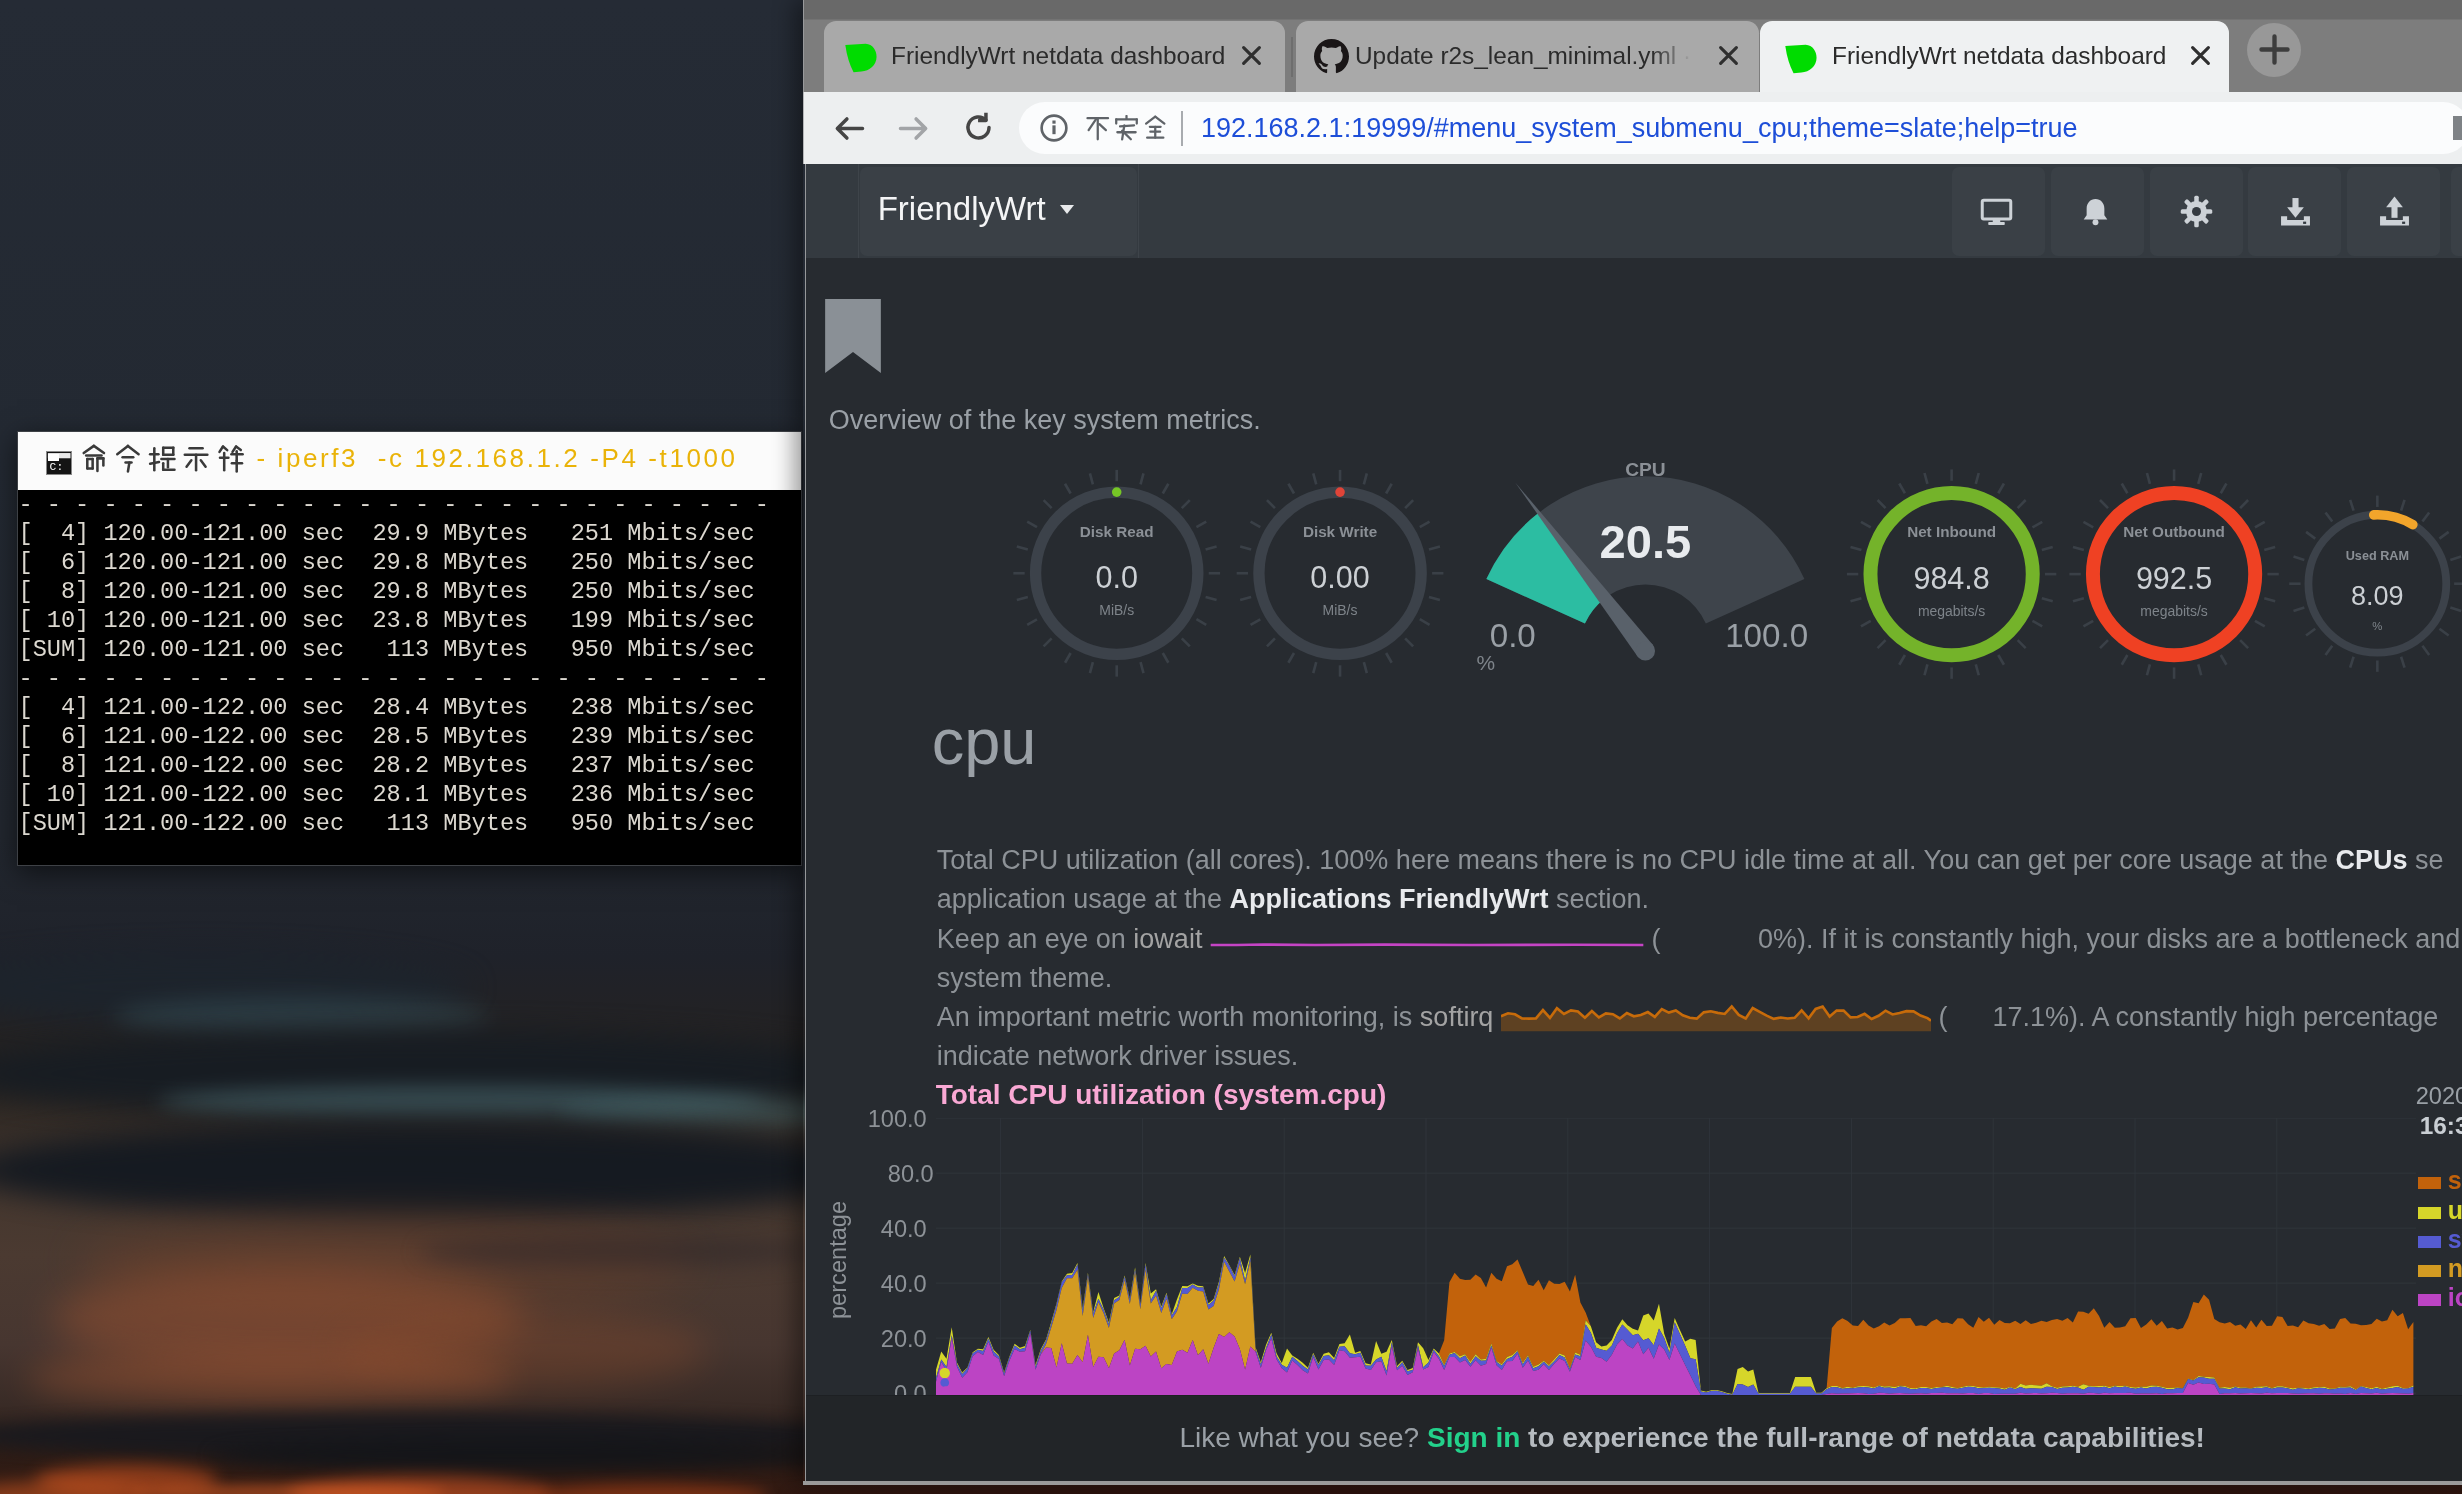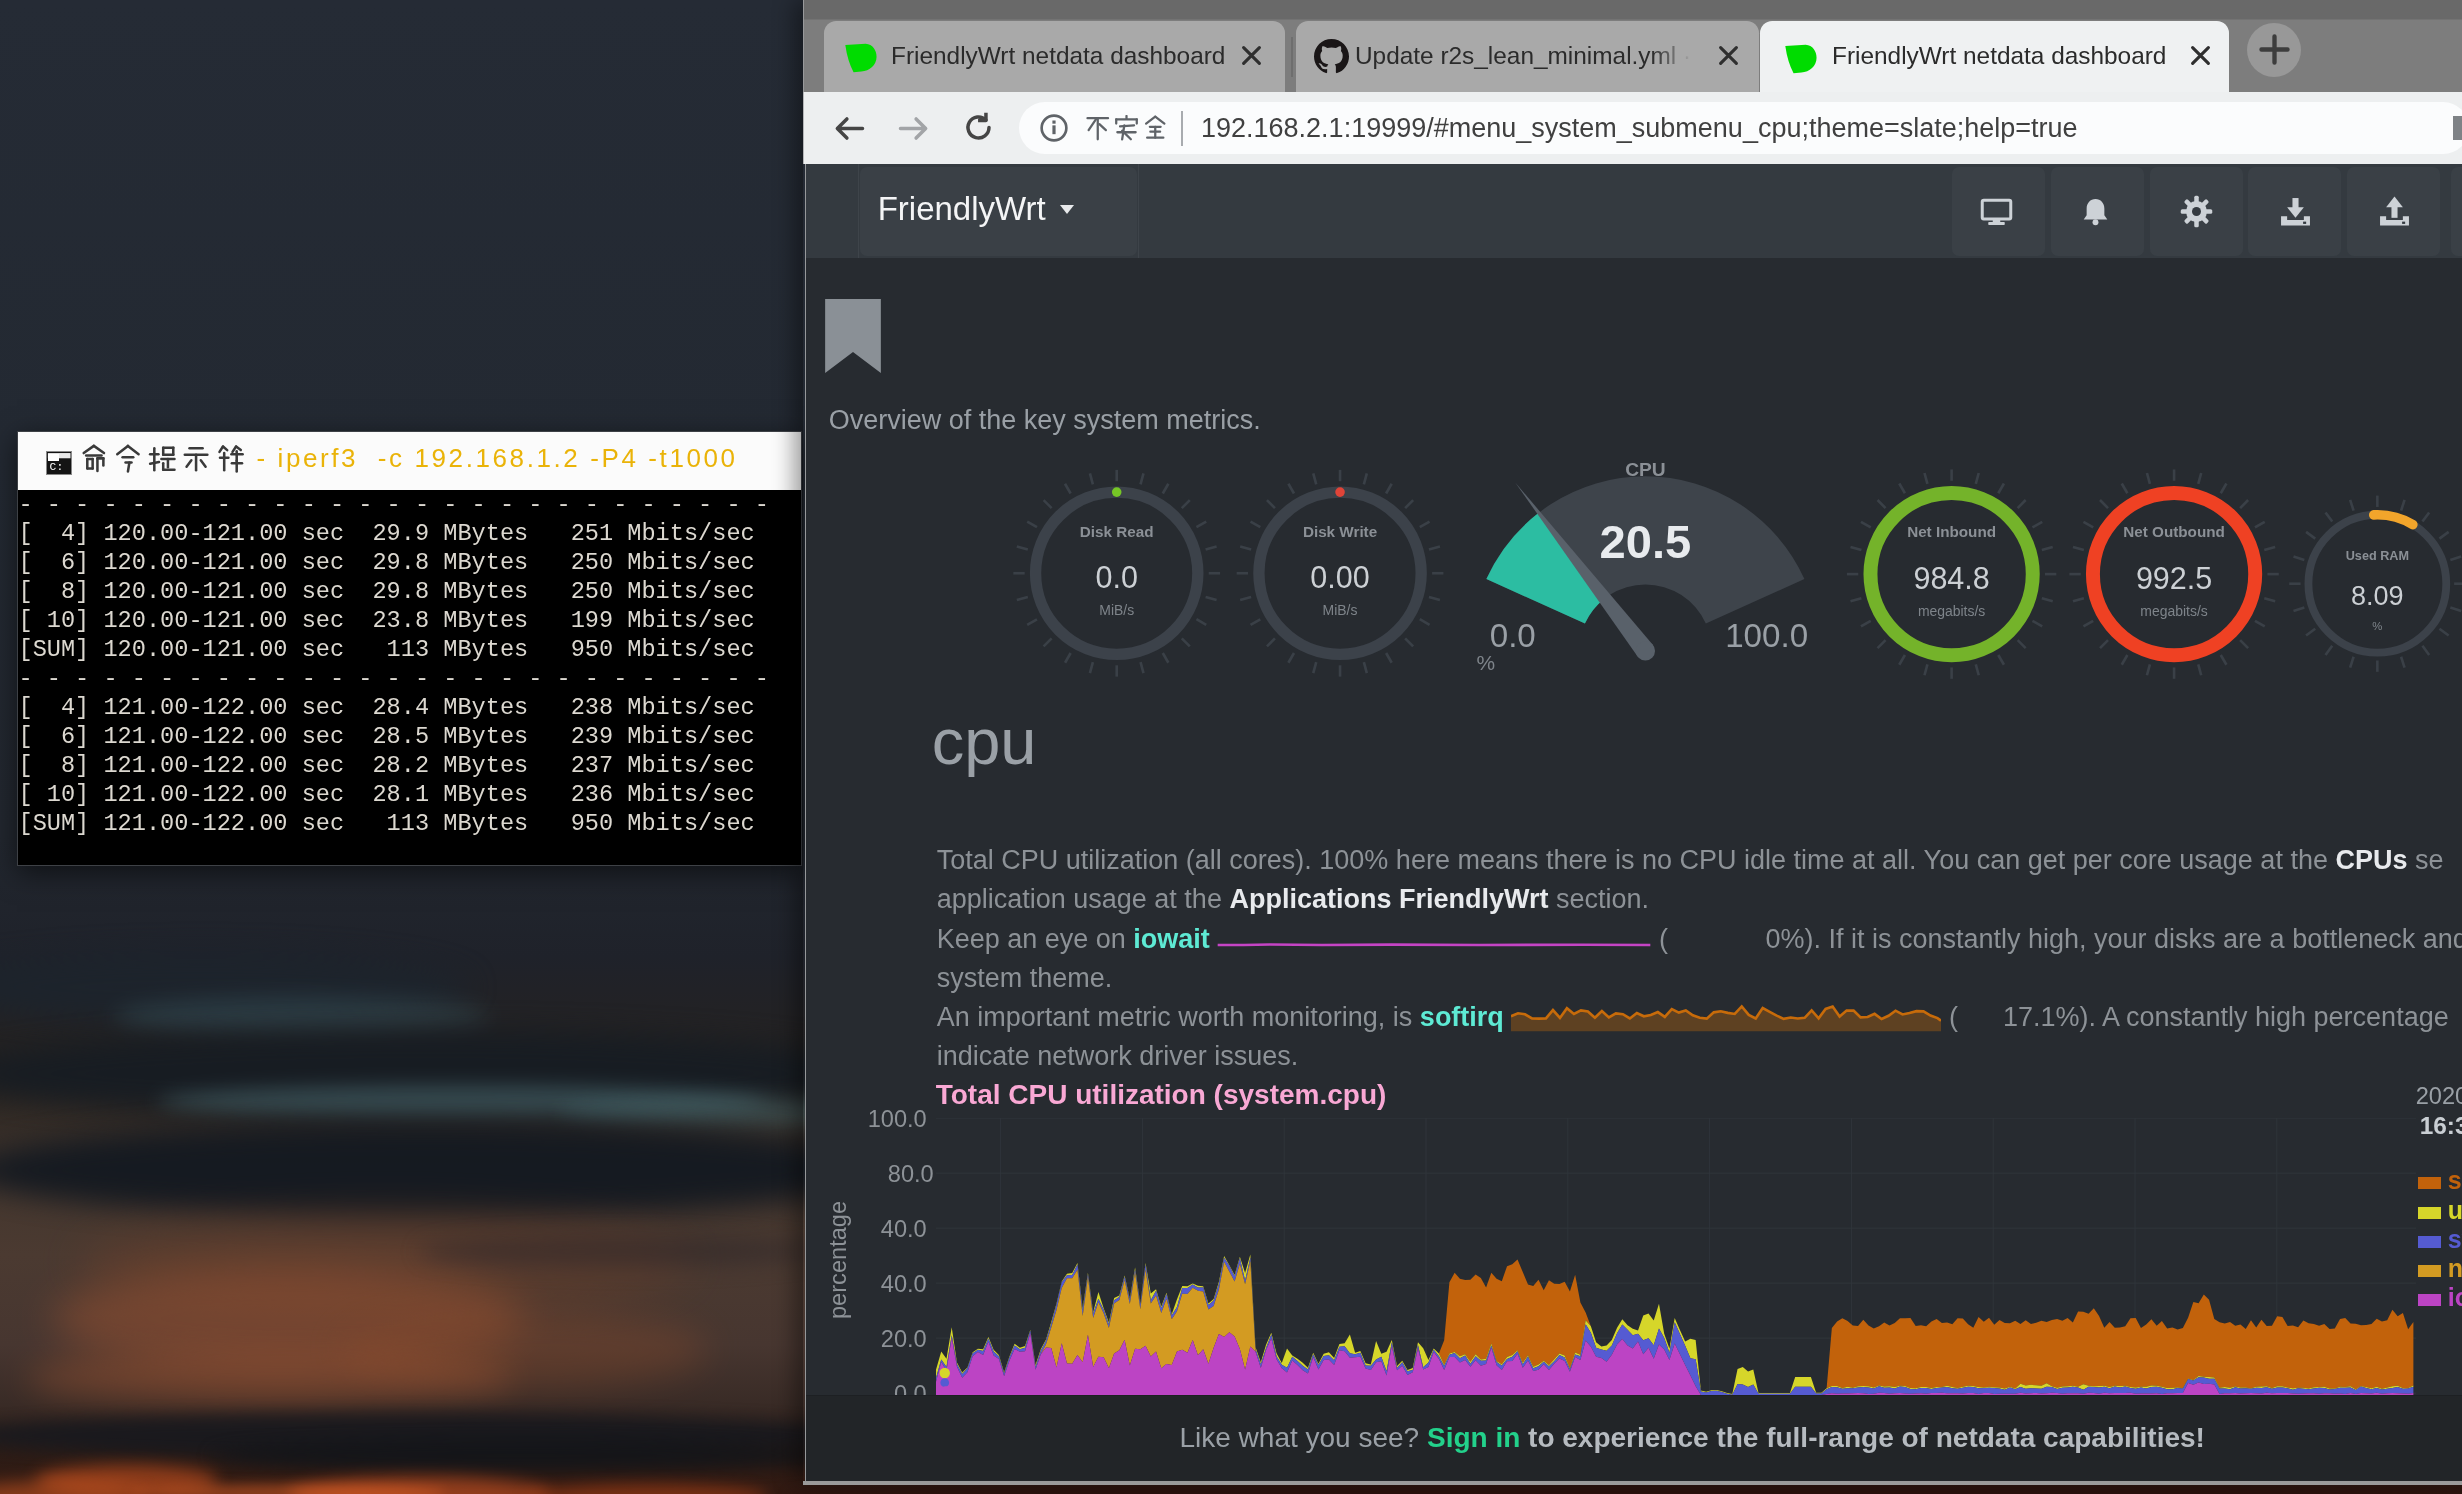--- a/index.html
+++ b/index.html
@@ -44,21 +44,21 @@
 #brand { position:absolute; left:72px; top:26px; font-size:33px; color:#f4f5f6; }
 #brand .caret { display:inline-block; margin-left:14px; width:0; height:0; border-left:7.9px solid transparent; border-right:7.9px solid transparent; border-top:9.6px solid #e8eaec; vertical-align:6.1px;}
 
 #sysov { position:absolute; left:96px; top:134px; }
 #sysov h1 { font-size:73px; font-weight:400; color:#9aa0a6; letter-spacing:-0.9px; }
 #ovtext { position:absolute; left:23px; top:241px; font-size:27px; color:#9aa0a6; }
 
 #cpuh { position:absolute; left:126px; top:540px; font-size:65px; color:#9aa0a6; }
 #para { position:absolute; left:131px; top:677px; width:1537px; font-size:27px; line-height:39px; color:#8d9297; }
 #para b.w { color:#e8eaed; font-weight:bold; }
-#para b.g { color:#5eead4; font-weight:bold; }
+#para b.g { color:#a3a3a3; font-weight:normal; }
 .spark { display:inline-block; vertical-align:-5.2px; }
 
 #chart { position:absolute; left:0px; top:915px; width:1773px; height:306px; }
 #chart .yl { position:absolute; font-size:23.6px; color:#8d9297; text-align:right; width:70px; }
 #chart .titl { position:absolute; left:130px; top:0px; font-size:28px; font-weight:bold; color:#f9a8d4; }
 #chart .tr1 { position:absolute; left:1610px; top:4.4px; font-size:23.6px; color:#9aa0a6; }
 #chart .tr2 { position:absolute; left:1614px; top:33px; font-size:24.4px; font-weight:bold; color:#c9ced3; }
 #perc { position:absolute; left:19px; top:240px; font-size:23.6px; color:#8d9297; transform:rotate(-90deg); transform-origin:0 0; }
 .leg { position:absolute; left:1612px; font-size:25px; font-weight:bold; white-space:nowrap; }
 .leg i { display:inline-block; width:23px; height:12.2px; margin-right:7px; }
@@ -219,21 +219,21 @@
           <line x1="38.0" y1="19.8" x2="59.0" y2="19.8" stroke="#5f6368" stroke-width="2.6" stroke-linecap="round"></line>
           <line x1="43.5" y1="18.0" x2="53.5" y2="27.9" stroke="#5f6368" stroke-width="2.6" stroke-linecap="round"></line>
           <line x1="81.5" y1="1.9" x2="71.0" y2="9.9" stroke="#5f6368" stroke-width="2.6" stroke-linecap="round"></line>
           <line x1="81.5" y1="1.9" x2="92.0" y2="9.9" stroke="#5f6368" stroke-width="2.6" stroke-linecap="round"></line>
           <line x1="75.3" y1="13.6" x2="87.7" y2="13.6" stroke="#5f6368" stroke-width="2.6" stroke-linecap="round"></line>
           <line x1="75.9" y1="19.2" x2="87.1" y2="19.2" stroke="#5f6368" stroke-width="2.6" stroke-linecap="round"></line>
           <line x1="81.5" y1="13.6" x2="81.5" y2="26.0" stroke="#5f6368" stroke-width="2.6" stroke-linecap="round"></line>
           <line x1="72.2" y1="26.0" x2="90.8" y2="26.0" stroke="#5f6368" stroke-width="2.6" stroke-linecap="round"></line>
         </svg>
         <div class="abs" style="left:162px;top:9.6px;width:1.7px;height:35px;background:#a8abaf"></div>
-        <div class="abs" style="left:182px;top:11.4px;font-size:27px;color:#404040">192.168.2.1:19999/#menu_system_submenu_cpu;theme=slate;help=true</div>
+        <div class="abs" style="left:182px;top:11.4px;font-size:27px;color:#1d4ed8">192.168.2.1:19999/#menu_system_submenu_cpu;theme=slate;help=true</div>
         <div class="abs" style="right:7px;top:14px;width:8.7px;height:24.4px;background:#5f6368;opacity:.8"></div>
       </div>
     </div>
     <div id="content">
       <div id="nheader">
         <div class="htile" style="left:54px;width:277px"></div>
         <div class="vsep" style="left:52px"></div>
         <div class="vsep" style="left:332px"></div>
         <div id="brand">FriendlyWrt<span class="caret"></span></div>
         <div class="htile" style="left:1146px;width:93px"></div>

